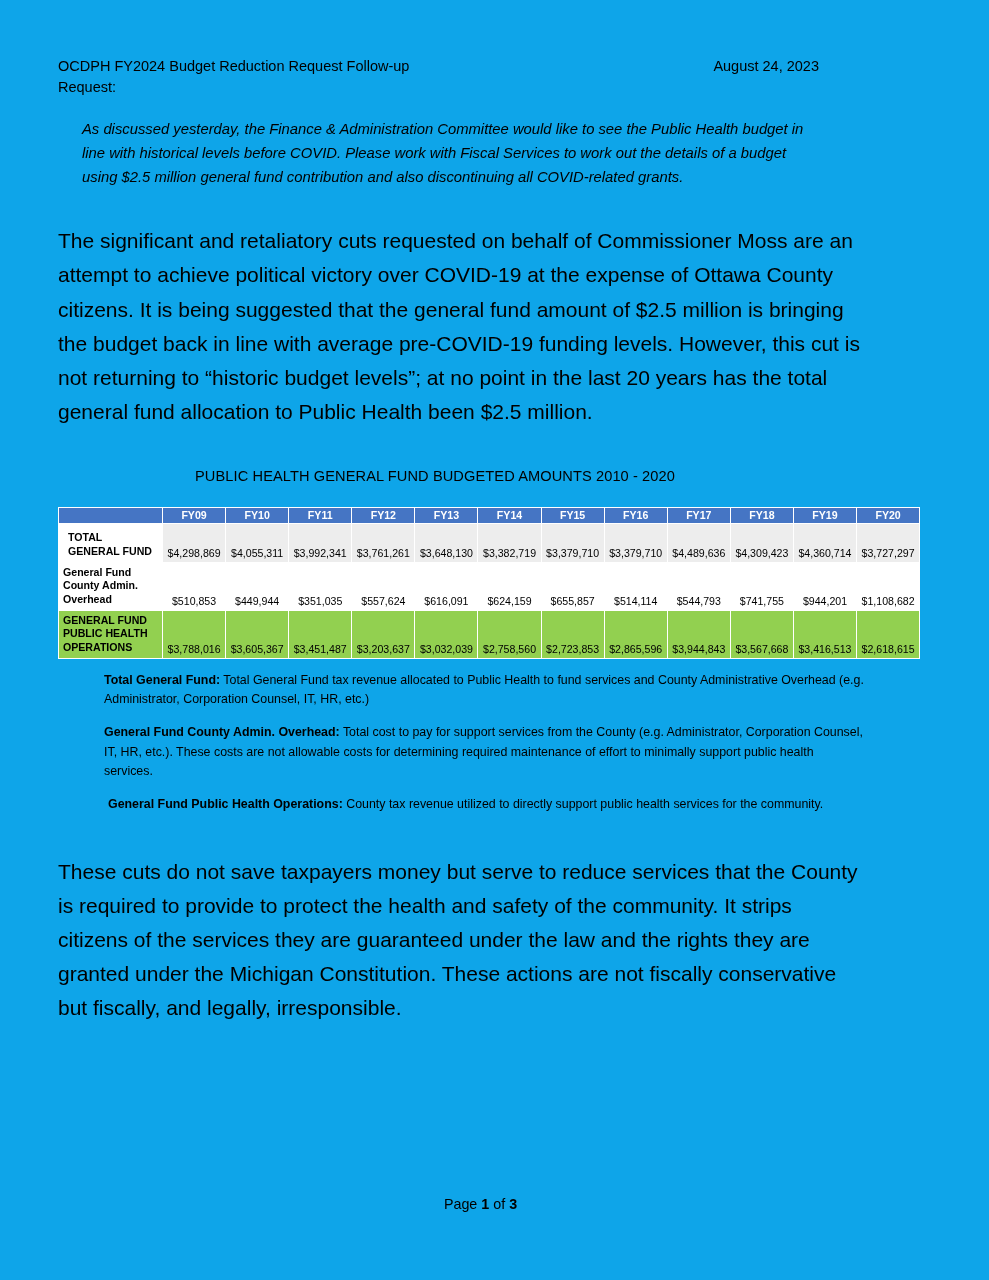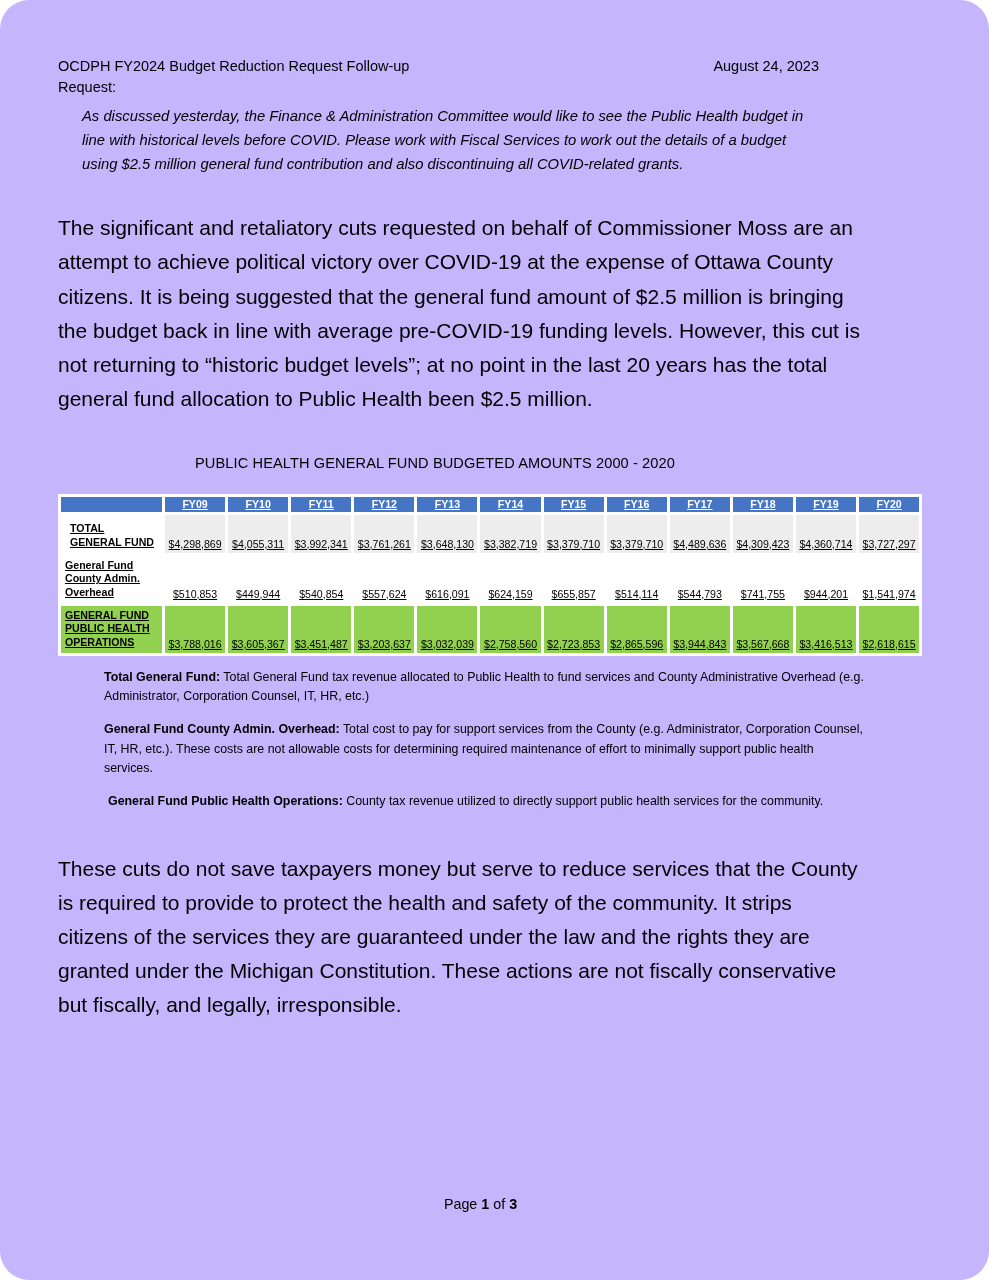--- a/index.html
+++ b/index.html
@@ -10,24 +10,23 @@
   }
   body {
     font-family: "Liberation Sans", sans-serif;
     color: #000000;
   }
   .page {
     position: relative;
     width: 989px;
     height: 1280px;
     margin: 0 auto;
-    background: #c4b5fd;
+    background: #0ea5e9;
     overflow: hidden;
     box-sizing: border-box;
-    border-radius: 29px;
   }
   .content {
     position: absolute;
     left: 58px;
     top: 0;
     width: 874px;
   }
 
   
   .doc-header {
@@ -43,21 +42,21 @@
     white-space: nowrap;
     padding-right: 113px;
   }
 
   
   .request-label {
     font-size: 14.5px;
     line-height: 1.62;
   }
   .request-quote {
-    margin-top: 6px;
+    margin-top: 19px;
     margin-left: 24px;
     width: 740px;
     font-style: italic;
     font-size: 14.8px;
     line-height: 1.62;
     text-align: left;
   }
 
   
   .body-para {
@@ -89,23 +88,22 @@
     table-layout: fixed;
     width: 862px;
     font-size: 10.5px;
   }
   table.budget col.rowlabel { width: 104px; }
   table.budget col.yr { width: 63.1px; }
 
   table.budget th, table.budget td {
     padding: 0;
     margin: 0;
-    border: 3px solid #eab308;
+    border: 1px solid #eab308;
     vertical-align: bottom;
-    text-decoration: underline;
   }
 
   
   tr.hdr th {
     background: #4575C4;
     color: #ffffff;
     font-weight: bold;
     font-size: 10.6px;
     text-align: center;
     height: 15px;
@@ -203,21 +201,21 @@
     <div class="doc-header">
       <div class="title">OCDPH FY2024 Budget Reduction Request Follow-up</div>
       <div class="date">August 24, 2023</div>
     </div>
 
     <div class="request-label">Request:</div>
     <div class="request-quote">As discussed yesterday, the Finance &amp; Administration Committee would like to see the Public Health budget in line with historical levels before COVID. Please work with Fiscal Services to work out the details of a budget using $2.5 million general fund contribution and also discontinuing all COVID-related grants.</div>
 
     <div class="body-para">The significant and retaliatory cuts requested on behalf of Commissioner Moss are an attempt to achieve political victory over COVID-19 at the expense of Ottawa County citizens. It is being suggested that the general fund amount of $2.5 million is bringing the budget back in line with average pre-COVID-19 funding levels. However, this cut is not returning to “historic budget levels”; at no point in the last 20 years has the total general fund allocation to Public Health been $2.5 million.</div>
 
-    <div class="table-title">PUBLIC HEALTH GENERAL FUND BUDGETED AMOUNTS 2000 - 2020</div>
+    <div class="table-title">PUBLIC HEALTH GENERAL FUND BUDGETED AMOUNTS 2010 - 2020</div>
 
     <div class="budget-table-wrap">
       <table class="budget">
         <colgroup>
           <col class="rowlabel">
           <col class="yr">
             <col class="yr">
             <col class="yr">
             <col class="yr">
           <col class="yr">
@@ -266,30 +264,30 @@
             <td>$3,727,297</td>
           </tr>
           <tr class="r-admin">
             <td class="label">
               <span>General Fund</span><br>
               <span>County Admin.</span><br>
               <span>Overhead</span>
             </td>
             <td>$510,853</td>
             <td>$449,944</td>
-            <td>$540,854</td>
+            <td>$351,035</td>
             <td>$557,624</td>
             <td>$616,091</td>
             <td>$624,159</td>
             <td>$655,857</td>
             <td>$514,114</td>
             <td>$544,793</td>
             <td>$741,755</td>
             <td>$944,201</td>
-            <td>$1,541,974</td>
+            <td>$1,108,682</td>
           </tr>
           <tr class="r-ops">
             <td class="label">
               <span>GENERAL FUND</span><br>
               <span>PUBLIC HEALTH</span><br>
               <span>OPERATIONS</span>
             </td>
             <td>$3,788,016</td>
             <td>$3,605,367</td>
             <td>$3,451,487</td>

